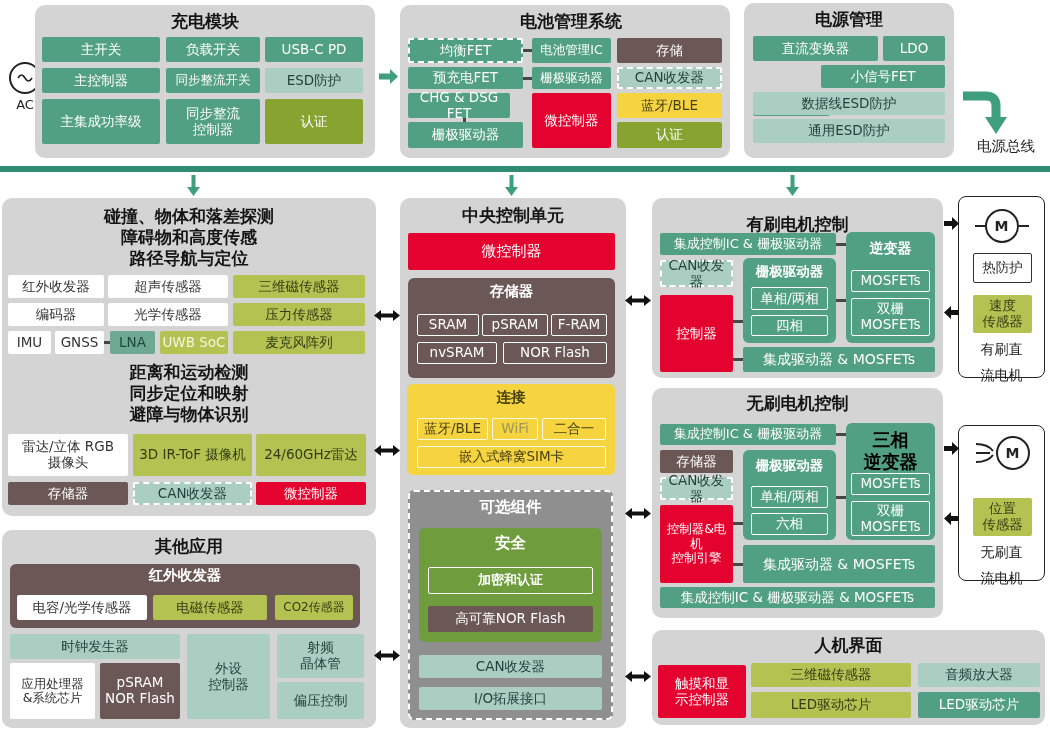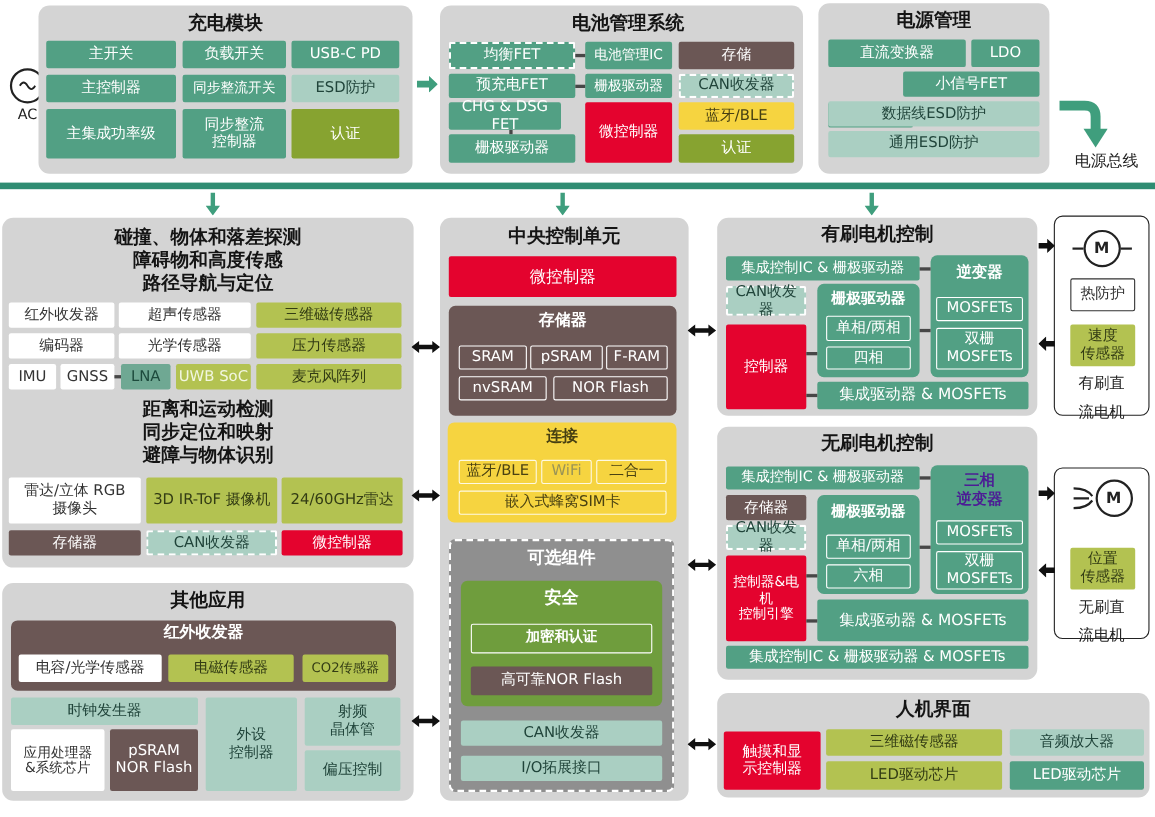--- a/index.html
+++ b/index.html
@@ -204,21 +204,21 @@
         <div class="pt" style="top:6px;color:#fff;font-size:15.5px;">安全</div>
         <div class="c obx" style="left:9px;top:39px;width:165px;height:27px;font-weight:bold;font-size:13px;">加密和认证</div>
         <div class="c brn" style="left:9px;top:78px;width:165px;height:26px;">高可靠NOR Flash</div>
       </div>
       <div class="c ltl" style="left:9px;top:163px;width:183px;height:23px;">CAN收发器</div>
       <div class="c ltl" style="left:9px;top:195px;width:183px;height:23px;">I/O拓展接口</div>
     </div>
   </section>
 
   <section class="block" style="left:652px;top:198px;width:291px;height:180px;">
-    <div class="bt" style="top:4px;font-family:Liberation Serif, serif;">有刷电机控制</div>
+    <div class="bt" style="top:16px;">有刷电机控制</div>
     <div class="c teal" style="left:8px;top:35px;width:176px;height:22px;font-size:13px;">集成控制IC &amp; 栅极驱动器</div>
     <div class="panel teal" style="left:194px;top:34px;width:89px;height:111px;">
       <div class="pt" style="top:8px;color:#fff;font-size:14px;">逆变器</div>
       <div class="c obx" style="left:5px;top:38px;width:79px;height:22px;">MOSFETs</div>
       <div class="c obx" style="left:5px;top:66px;width:79px;height:38px;">双栅
 MOSFETs</div>
     </div>
     <div class="c ltl dash" style="left:8px;top:62px;width:73px;height:27px;">CAN收发器</div>
     <div class="panel teal" style="left:91px;top:60px;width:93px;height:85px;">
       <div class="pt" style="top:5px;color:#fff;font-size:13.5px;">栅极驱动器</div>
@@ -245,21 +245,21 @@
     <div class="c sg" style="left:14px;top:98px;width:59px;height:38px;">速度
 传感器</div>
     <div class="mlabel" style="top:140px;">有刷直
 流电机</div>
   </div>
 
   <section class="block" style="left:652px;top:388px;width:291px;height:230px;">
     <div class="bt" style="top:5px;">无刷电机控制</div>
     <div class="c teal" style="left:8px;top:36px;width:176px;height:21px;font-size:13px;">集成控制IC &amp; 栅极驱动器</div>
     <div class="panel teal" style="left:194px;top:35px;width:89px;height:117px;">
-      <div class="pt" style="top:6px;color:#4c1d95;font-size:14px;">三相
+      <div class="pt" style="top:6px;color:#000000;font-size:18px;">三相
 逆变器</div>
       <div class="c obx" style="left:5px;top:50px;width:79px;height:22px;">MOSFETs</div>
       <div class="c obx" style="left:5px;top:78px;width:79px;height:35px;">双栅
 MOSFETs</div>
     </div>
     <div class="c brn" style="left:8px;top:62px;width:73px;height:23px;">存储器</div>
     <div class="c ltl dash" style="left:8px;top:89px;width:73px;height:23px;">CAN收发器</div>
     <div class="panel teal" style="left:91px;top:62px;width:93px;height:90px;">
       <div class="pt" style="top:7px;color:#fff;font-size:13.5px;">栅极驱动器</div>
       <div class="c obx" style="left:8px;top:36px;width:77px;height:22px;">单相/两相</div>

